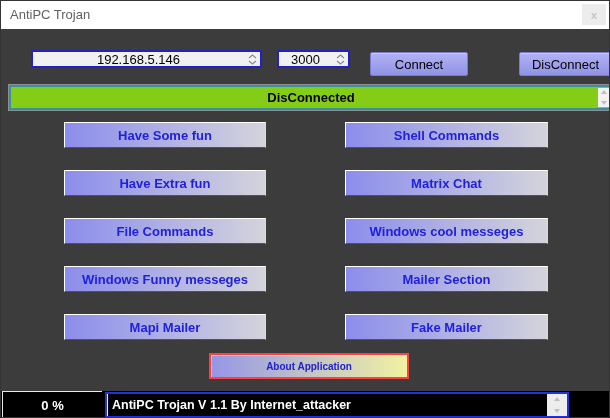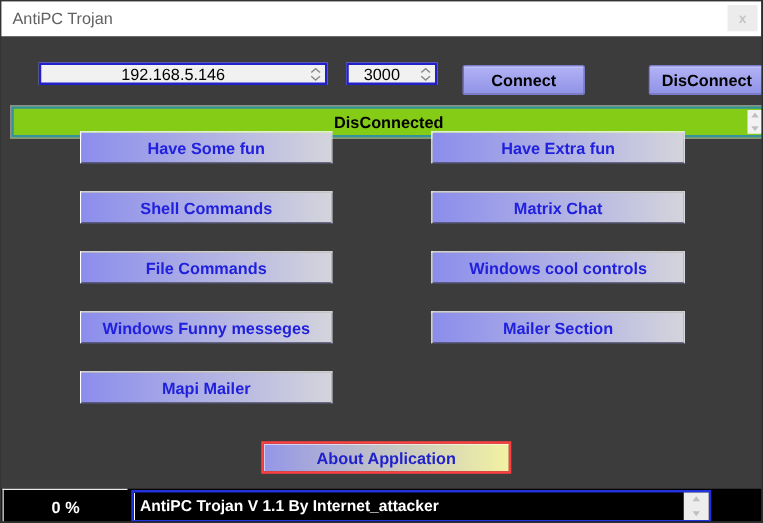--- a/index.html
+++ b/index.html
@@ -28,59 +28,59 @@
     flex:1;min-width:0;border:none;background:transparent;outline:none;
     text-align:center;font-family:"Liberation Sans",sans-serif;font-size:13px;color:#000;
   }
   .spinner{width:16px;display:flex;flex-direction:column;align-items:center;justify-content:center;gap:1px;}
   .spinner svg{display:block;}
   .solid-btn{
     position:absolute;height:24px;border:1px solid #7b7bce;border-radius:2px;
     background:linear-gradient(#b2b2f5,#9093e6);
     box-shadow:inset 0 1px 0 #cacafb;
     display:flex;align-items:center;justify-content:center;
-    color:#000;font-size:13px;font-weight:bold;cursor:pointer;
+    color:#000;font-size:13px;font-weight:normal;cursor:pointer;
   }
   .connect{left:369px;top:51px;width:98px;}
   .disconnect{left:485px;top:51px;width:93px;margin-left:33px;}
   
   .status-box{
     position:absolute;left:7px;top:83px;width:606px;height:27px;
     background:#84cc16;border:1px solid #8f8f8f;
     box-shadow:inset 0 0 0 2px #35919b;
     display:flex;align-items:center;justify-content:center;
     font-size:13px;font-weight:bold;color:#000;
   }
   .mini-scroll{
     position:absolute;right:3px;top:3px;bottom:3px;width:12px;background:#f2f2f2;
     display:flex;flex-direction:column;align-items:center;justify-content:space-between;
     padding:2px 0;
   }
   .tri-up{width:0;height:0;border-left:3px solid transparent;border-right:3px solid transparent;border-bottom:4px solid #bfbfbf;}
   .tri-down{width:0;height:0;border-left:3px solid transparent;border-right:3px solid transparent;border-top:4px solid #bfbfbf;}
   
   .grid{
-    position:absolute;left:63px;top:104px;width:484px;
+    position:absolute;left:63px;top:121px;width:484px;
     display:grid;grid-template-columns:202px 203px;column-gap:79px;row-gap:22px;
   }
   .feature-btn{
     height:26px;
     background:linear-gradient(to right,#8b8dec,#d4d4dc);
     border:1px solid #ffffff;border-bottom-color:#50506e;border-right-color:#d9d9e6;
     display:flex;align-items:center;justify-content:center;
     color:#2121dd;font-size:13px;font-weight:bold;cursor:pointer;
   }
   
   .about-btn{
     position:absolute;left:208px;top:352px;width:200px;height:26px;
     border:2px solid #ff4040;
     background:linear-gradient(to right,#9496e8,#f2f2a2);
     box-shadow:inset 1px 1px 0 rgba(255,255,255,.55);
     display:flex;align-items:center;justify-content:center;
-    color:#2121cc;font-size:13px;font-weight:bold;cursor:pointer;
+    color:#2121cc;font-size:10px;font-weight:bold;cursor:pointer;
   }
   
   .bottombar{position:absolute;left:0;top:390px;width:610px;height:28px;background:#000;}
   .percent-panel{
     position:absolute;left:1px;top:0;width:100px;height:100%;
     border-top:1px solid #eaeaea;border-left:1px solid #eaeaea;
     display:flex;align-items:center;justify-content:center;
     color:#fff;font-size:13px;font-weight:bold;
   }
   .info-box{
@@ -145,28 +145,29 @@
   <div class="status-box">
     <span>DisConnected</span>
     <div class="mini-scroll">
       <div class="tri-up"></div>
       <div class="tri-down"></div>
     </div>
   </div>
 
   <div class="grid">
     <div class="feature-btn">Have Some fun</div>
+    <div class="feature-btn">Shell Commands</div>
     <div class="feature-btn">Have Extra fun</div>
-    <div class="feature-btn">Shell Commands</div>
     <div class="feature-btn">Matrix Chat</div>
     <div class="feature-btn">File Commands</div>
-    <div class="feature-btn">Windows cool controls</div>
+    <div class="feature-btn">Windows cool messeges</div>
     <div class="feature-btn">Windows Funny messeges</div>
     <div class="feature-btn">Mailer Section</div>
     <div class="feature-btn">Mapi Mailer</div>
+    <div class="feature-btn">Fake Mailer</div>
   </div>
 
   <div class="about-btn">About Application</div>
 
   <div class="bottombar">
     <div class="percent-panel">
       <span>0 %</span>
     </div>
     <div class="info-box">
       <span>AntiPC Trojan V 1.1 By Internet_attacker</span>

